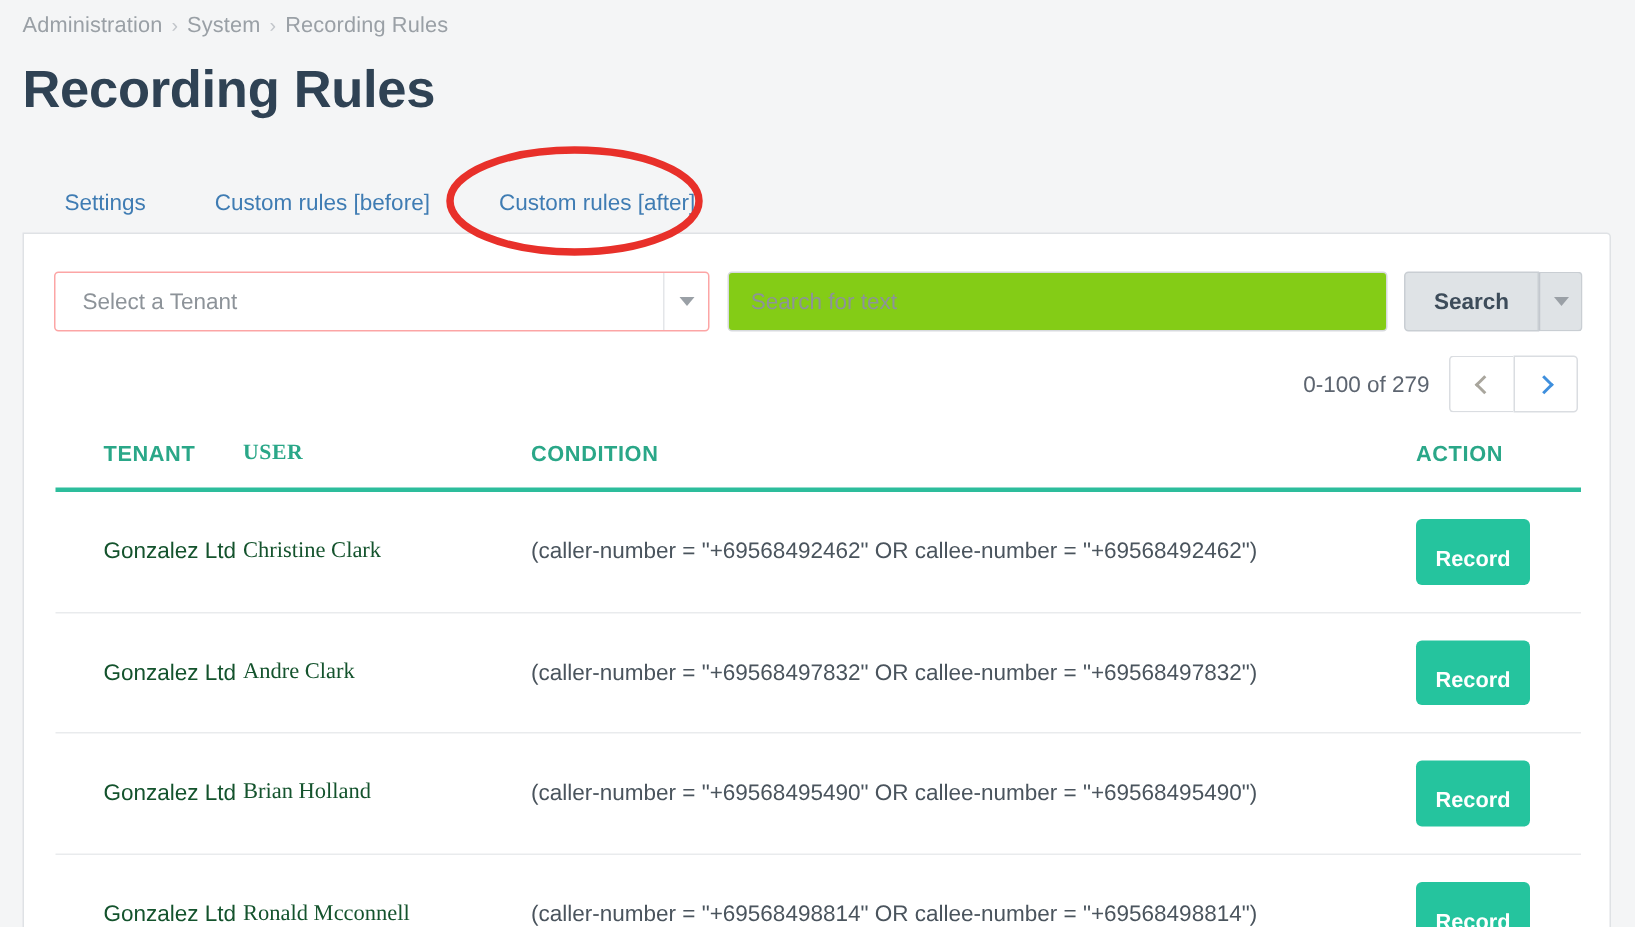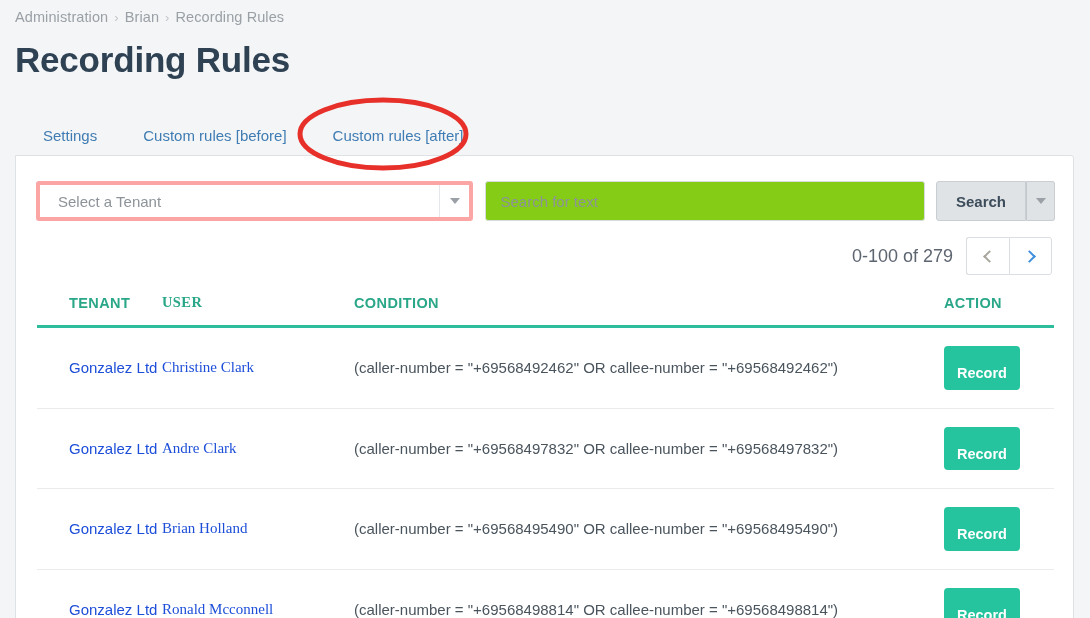--- a/index.html
+++ b/index.html
@@ -65,21 +65,21 @@
 
   
   .filter-row {
     position: absolute; left: 20px; top: 25px;
     width: 1019px; height: 40px;
     display: flex; align-items: stretch;
   }
   .tenant-select {
     position: relative;
     width: 438px; height: 40px;
-    border: 4px solid #fca5a5;
+    border: 1px solid #fca5a5;
     border-radius: 3px;
     background: #fff;
     display: flex; align-items: center;
     cursor: pointer;
   }
   .tenant-select .ph {
     padding-left: 18px; font-size: 15px; color: #8d9399;
   }
   .caret-box {
     position: absolute; right: 0; top: 0; bottom: 0;
@@ -127,21 +127,21 @@
     display: flex; align-items: center; justify-content: center;
     cursor: pointer;
   }
 
   
   .pager {
     position: absolute; right: 21px; top: 80px;
     display: flex; align-items: center; height: 40px;
   }
   .pager-label {
-    font-size: 18px; color: #5d6570; margin-right: 13px;
+    font-size: 15px; color: #5d6570; margin-right: 13px;
     white-space: nowrap;
   }
   .pager-btns { display: flex; }
   .pg-btn {
     width: 43px; height: 38px;
     background: #ffffff;
     border: 1px solid #dadde1;
     display: flex; align-items: center; justify-content: center;
     cursor: pointer;
   }
@@ -171,21 +171,21 @@
     font-size: 15px; color: #4e5962;
     padding: 18px 0;
     border-bottom: 1px solid #e9ebed;
     vertical-align: middle;
   }
   .col-tenant    { width: 125px; padding-left: 32px !important; }
   .col-user      { width: 192px; font-family: Liberation Serif, serif; }
   .col-condition { width: 590px; }
   .col-action    { width: 110px; }
   th.col-tenant { padding-left: 32px !important; }
-  .link { color: #1d4ed8; cursor: pointer; }
+  .link { color: #14532d; cursor: pointer; }
   .cond { color: #4a545d; white-space: nowrap; }
   .record-btn {
     display: inline-block;
     background: #25c49e;
     color: #ffffff;
     font-family: "Liberation Sans", sans-serif;
     font-size: 14.5px; font-weight: bold;
     padding: 20px 13px 9px;
     border: none; border-radius: 4px;
     cursor: pointer;
@@ -201,21 +201,21 @@
   .annot ellipse {
     fill: none; stroke: #e8302a; stroke-width: 5;
   }
 </style>
 </head>
 <body>
 
 <div class="page">
 
   <div class="breadcrumb">
-    <span class="crumb">Administration</span><span class="sep">›</span><span class="crumb">Brian</span><span class="sep">›</span><span class="crumb">Recording Rules</span>
+    <span class="crumb">Administration</span><span class="sep">›</span><span class="crumb">System</span><span class="sep">›</span><span class="crumb">Recording Rules</span>
   </div>
 
   <h1 class="page-title">Recording Rules</h1>
 
   <div class="tabs">
     <div class="tab">Settings</div>
     <div class="tab">Custom rules [before]</div>
     <div class="tab">Custom rules [after]</div>
   </div>
 

